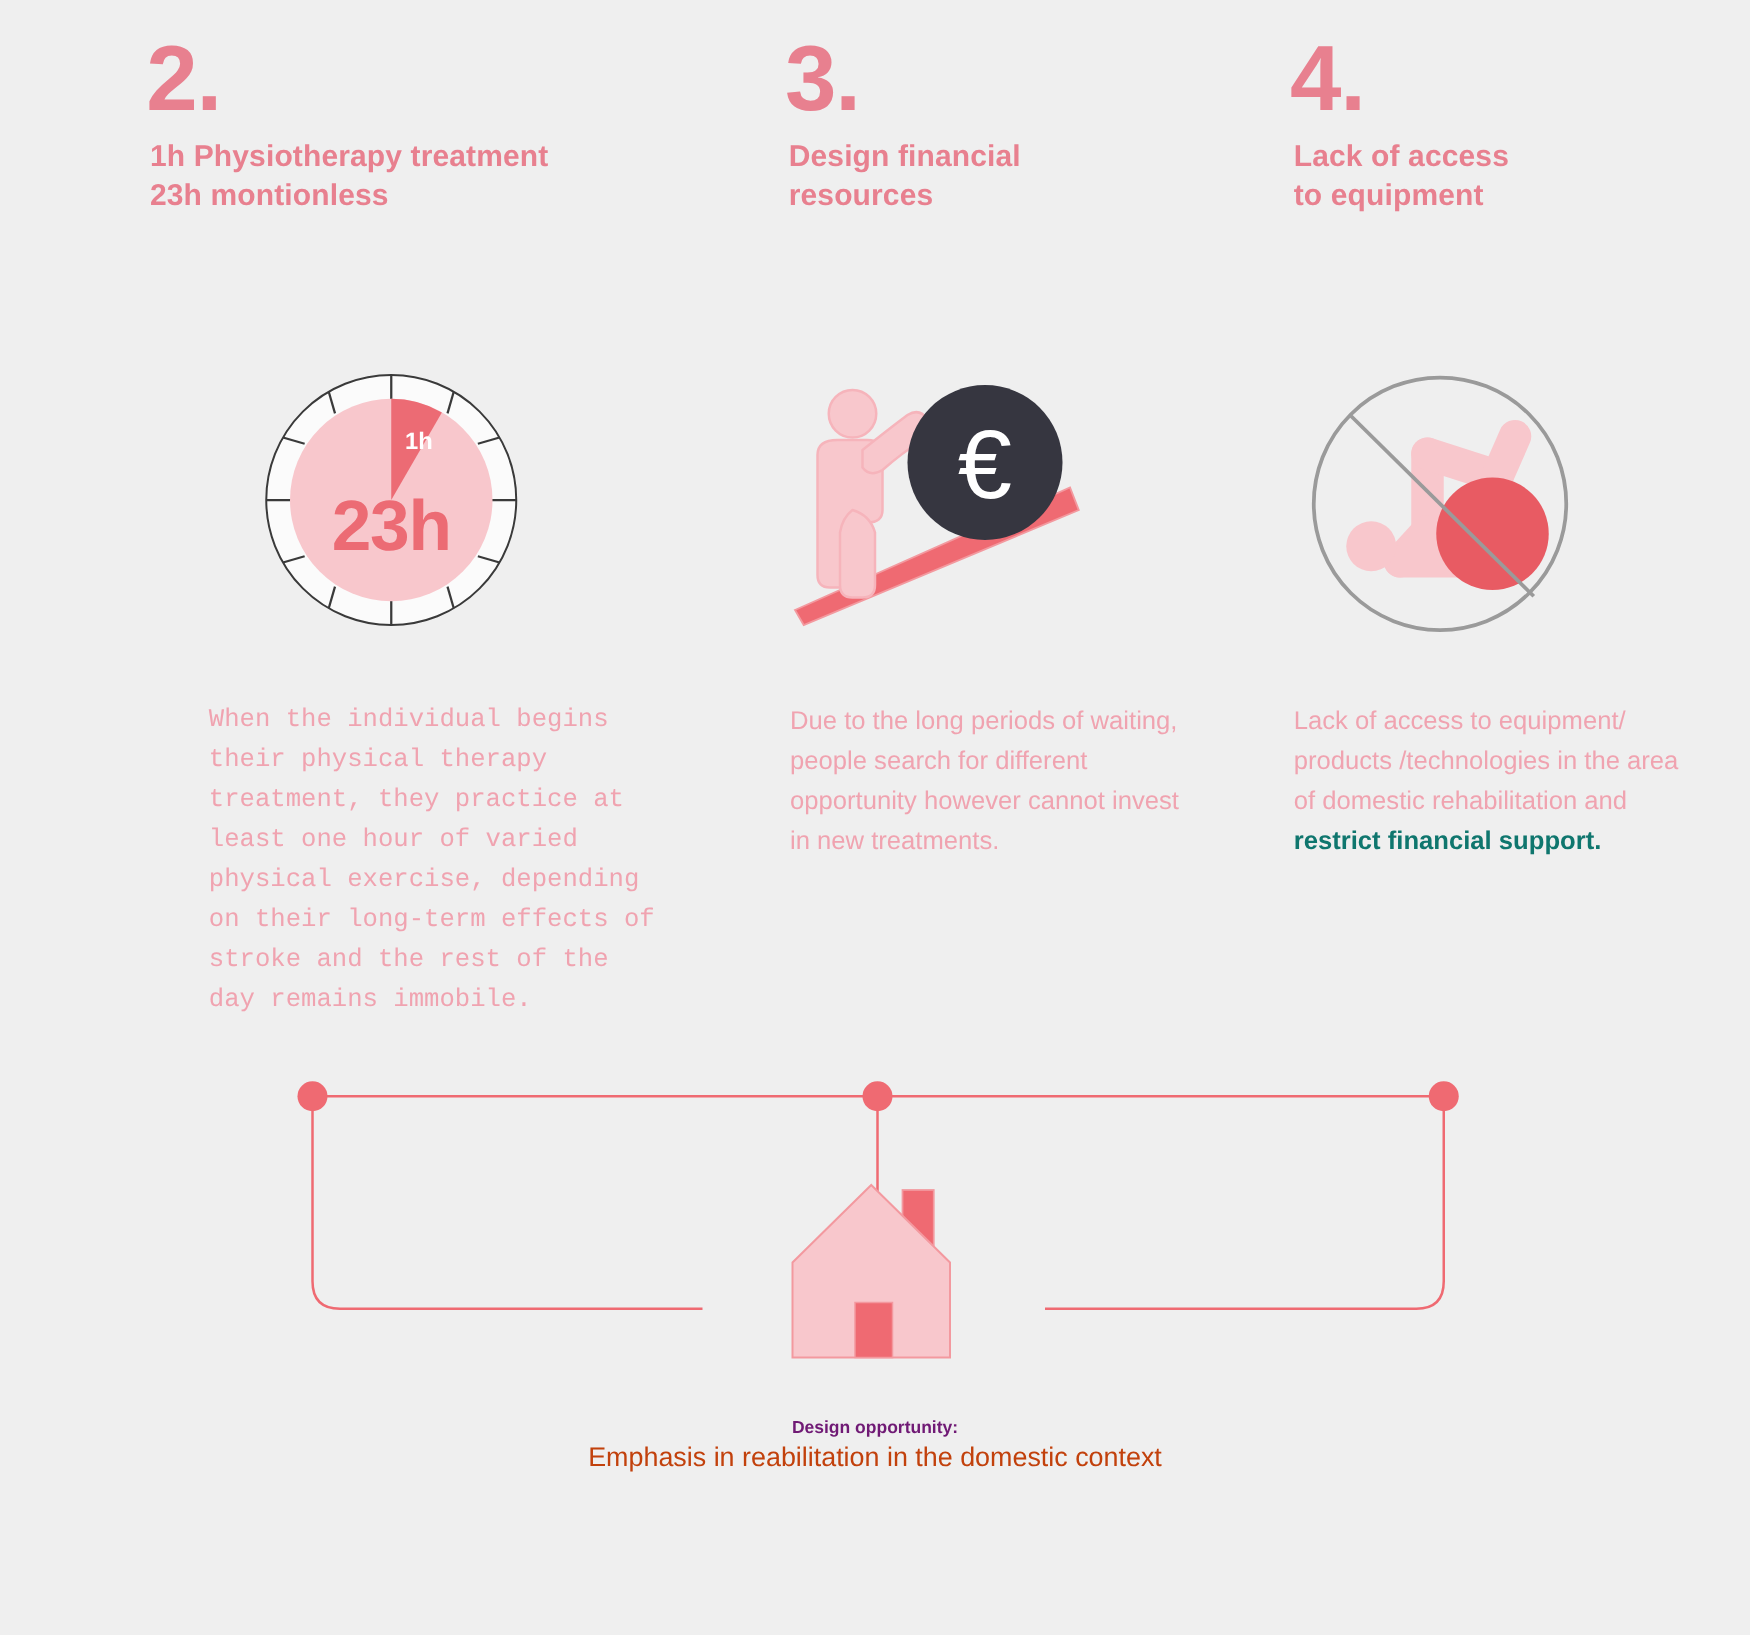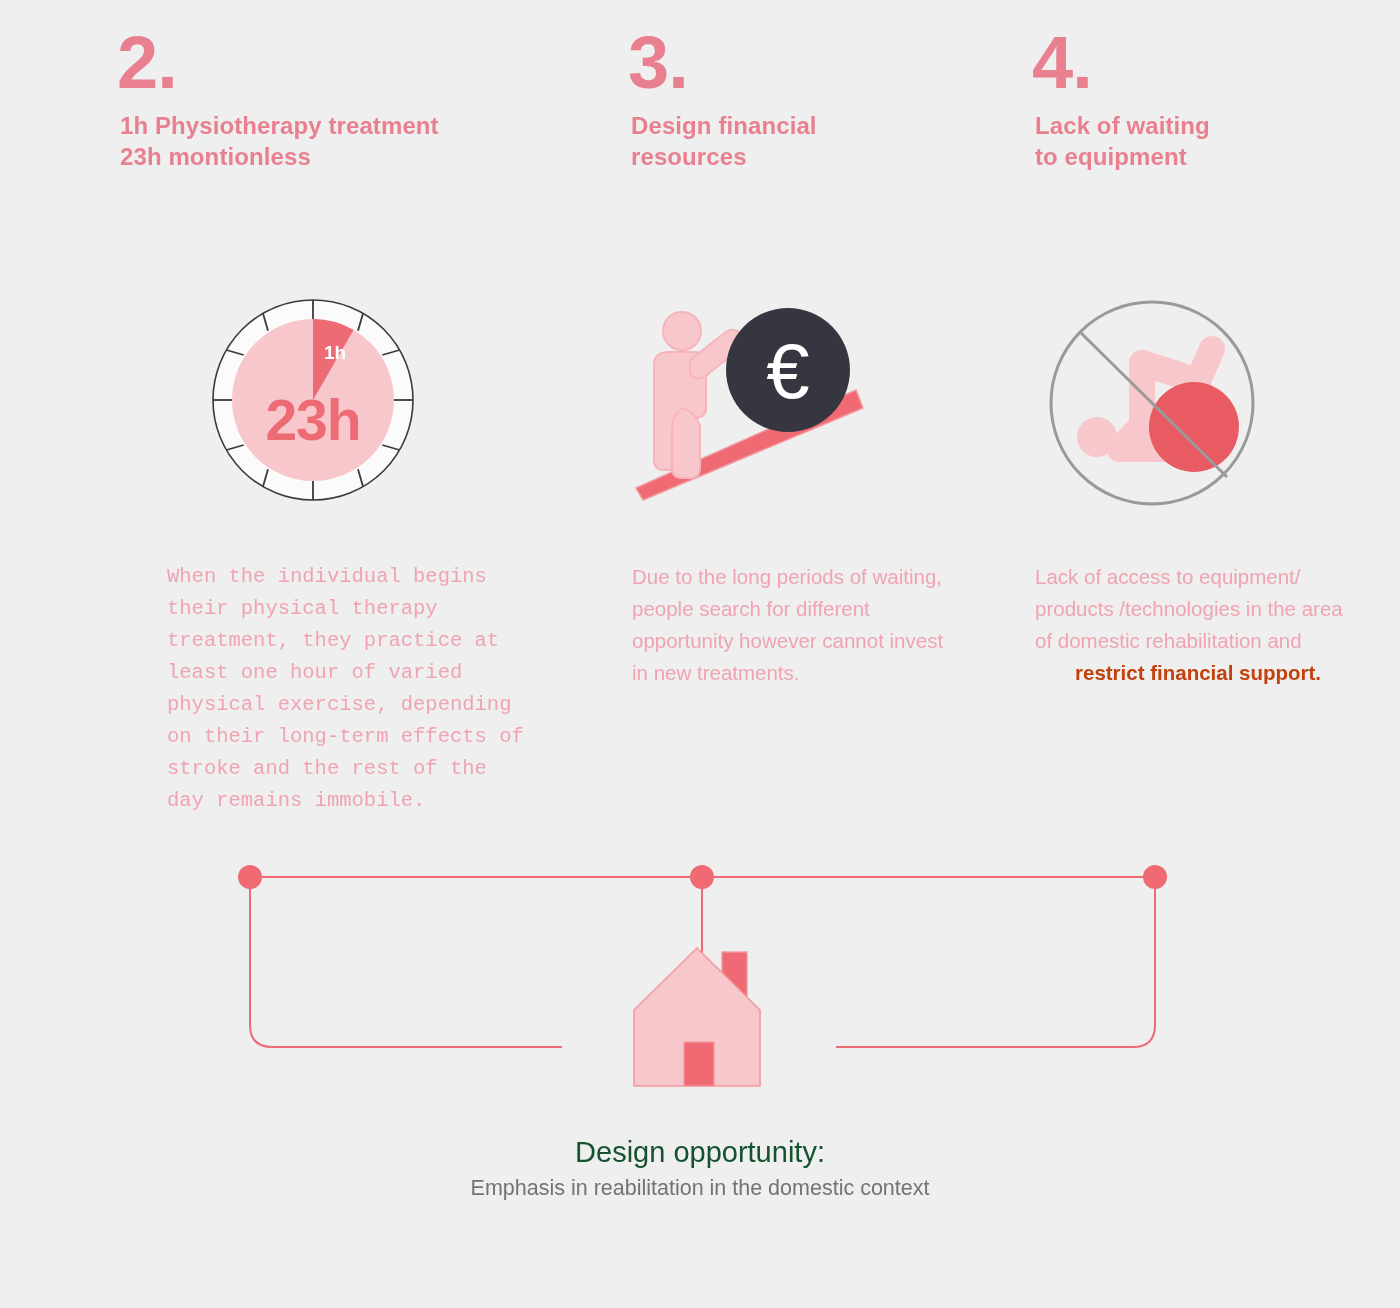--- a/index.html
+++ b/index.html
@@ -50,42 +50,42 @@
   .body-text {
     position: absolute;
     font-size: 20.5px;
     line-height: 1.56;
     color: #f0a3b0;
     white-space: pre-line;
   }
   #body-1 { left: 167px; top: 561px; width: 368px; font-family: Liberation Mono, monospace; }
   #body-2 { left: 632px; top: 561px; width: 320px; }
   #body-3 { left: 1035px; top: 561px; width: 325px; }
-  .body-text b { font-weight: bold; color: #c2410c; margin-left: 40px; }
+  .body-text b { font-weight: bold; color: #0f766e; }
   #bracket-svg { position: absolute; left: 230px; top: 855px; }
 
   #house-svg { position: absolute; left: 630px; top: 938px; }
 
   
   #caption {
     position: absolute;
     left: 0;
     top: 1131px;
     width: 1400px;
     text-align: center;
   }
   #caption-title {
-    font-size: 29px;
-    font-weight: normal;
-    color: #14532d;
+    font-size: 14px;
+    font-weight: bold;
+    color: #701a75;
     line-height: 1.45;
   }
   #caption-sub {
     font-size: 21.5px;
-    color: #737373;
+    color: #c2410c;
     line-height: 1.45;
   }
 </style>
 </head>
 <body>
 
 <div class="page">
 
   <div class="col" id="col-1">
     <div class="step-number">2.</div>
@@ -94,21 +94,21 @@
   </div>
 
   <div class="col" id="col-2">
     <div class="step-number">3.</div>
     <div class="step-title">Design financial
 resources</div>
   </div>
 
   <div class="col" id="col-3">
     <div class="step-number">4.</div>
-    <div class="step-title">Lack of waiting
+    <div class="step-title">Lack of access
 to equipment</div>
   </div>
 
   <div class="icon-slot" id="icon-clock">
     <svg width="206" height="206" viewBox="0 0 206 206">
 
       <circle cx="103" cy="103" r="100" fill="#fbfbfb" stroke="#3a3a3a" stroke-width="1.6"></circle>
 
       <g stroke="#3a3a3a" stroke-width="1.8">
         <line x1="103" y1="3" x2="103" y2="23"></line>

